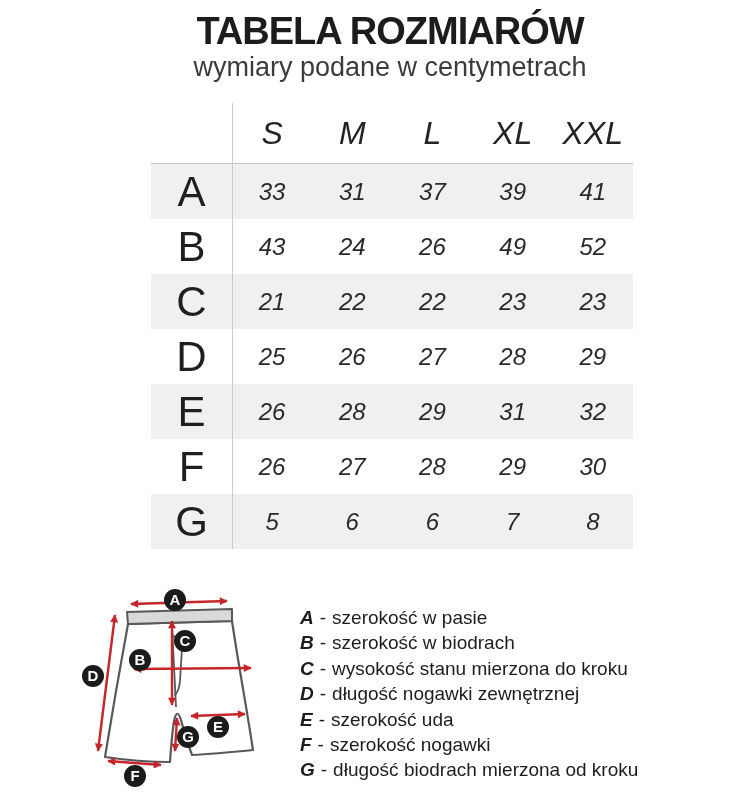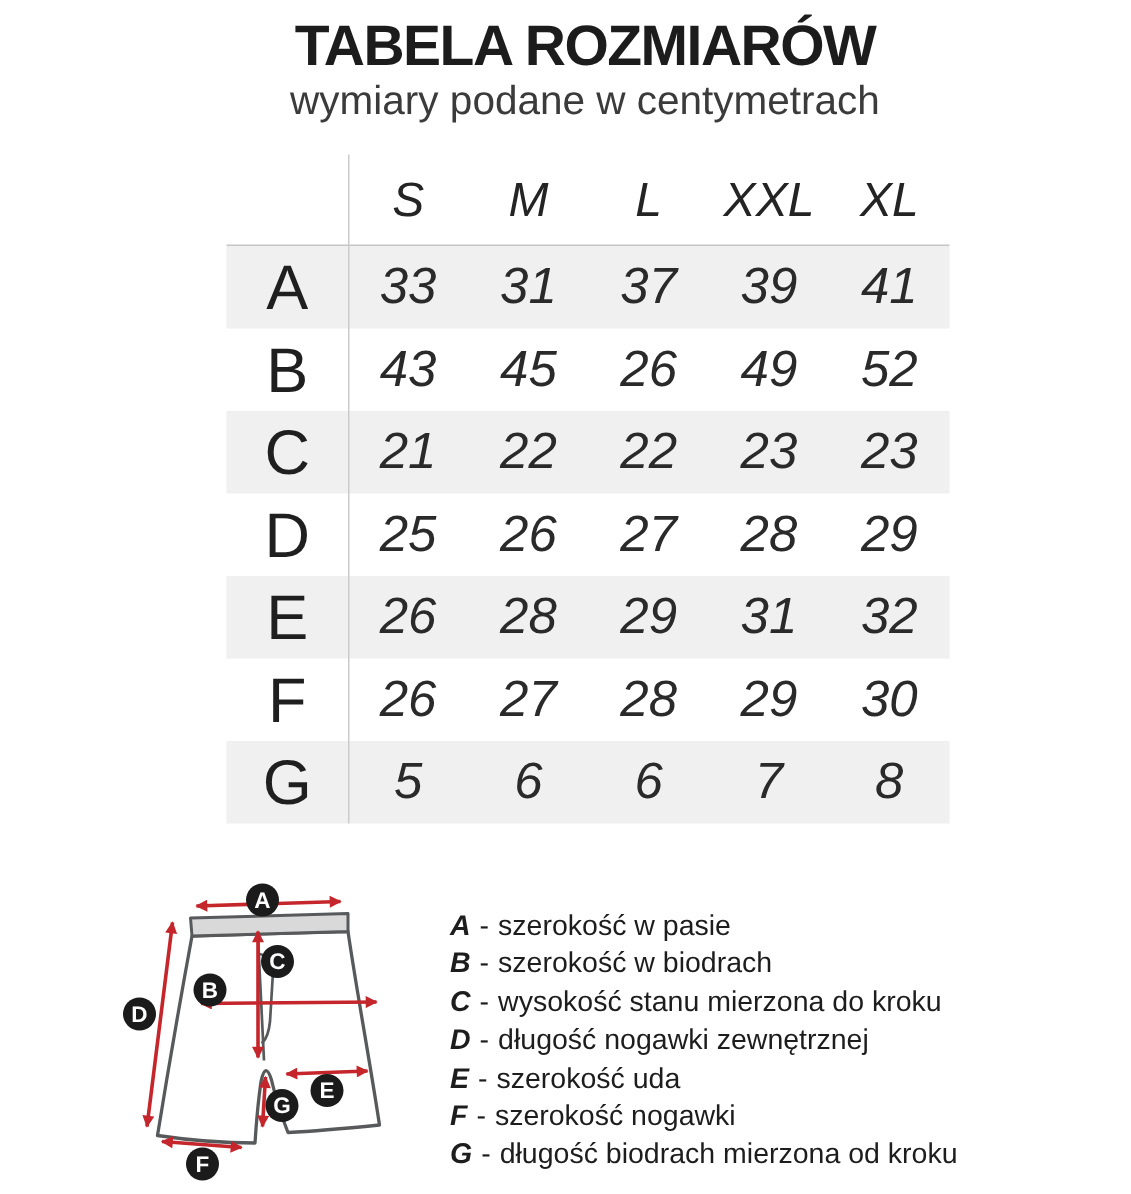--- a/index.html
+++ b/index.html
@@ -21,21 +21,21 @@
   
   .size-table{position:absolute;left:151px;top:103px;width:482px;}
   .vline{position:absolute;left:81px;top:0;width:1px;height:446px;background:#cbcbcb;}
   .thead,.trow{display:grid;grid-template-columns:81px repeat(5,80.2px);align-items:center;}
   .thead{height:60px;border-bottom:1px solid #c6c6c6;}
   .trow{height:55px;}
   .trow.stripe{background:#f1f0f1;}
   .cell{text-align:center;}
   .cell.h{font-style:italic;font-size:32px;font-weight:300;color:#242424;}
   .cell.label{font-size:42px;font-weight:300;color:#1f1f1f;}
-  .cell.v{font-style:italic;font-size:34px;font-weight:300;color:#2a2a2a;}
+  .cell.v{font-style:italic;font-size:24px;font-weight:300;color:#2a2a2a;}
   
   #diagram{position:absolute;left:55px;top:588px;}
   .marker circle{fill:#1b1b1b;}
   .marker text{
     fill:#ffffff;font-weight:700;font-size:15px;text-anchor:middle;
     font-family:"Liberation Sans", sans-serif;
   }
   
   .legend{position:absolute;left:300px;top:607px;width:430px;}
   .lg-item{display:flex;align-items:baseline;height:25.4px;font-size:19px;color:#1d1d1d;}
@@ -52,37 +52,37 @@
 </div>
 
 <div class="size-table">
   <div class="vline"></div>
 
   <div class="thead">
     <div class="cell"></div>
     <div class="cell h">S</div>
     <div class="cell h">M</div>
     <div class="cell h">L</div>
+    <div class="cell h">XL</div>
     <div class="cell h">XXL</div>
-    <div class="cell h">XL</div>
   </div>
 
   <div class="trow stripe">
     <div class="cell label">A</div>
     <div class="cell v">33</div>
     <div class="cell v">31</div>
     <div class="cell v">37</div>
     <div class="cell v">39</div>
     <div class="cell v">41</div>
   </div>
 
   <div class="trow">
     <div class="cell label">B</div>
     <div class="cell v">43</div>
-    <div class="cell v">45</div>
+    <div class="cell v">24</div>
     <div class="cell v">26</div>
     <div class="cell v">49</div>
     <div class="cell v">52</div>
   </div>
 
   <div class="trow stripe">
     <div class="cell label">C</div>
     <div class="cell v">21</div>
     <div class="cell v">22</div>
     <div class="cell v">22</div>

